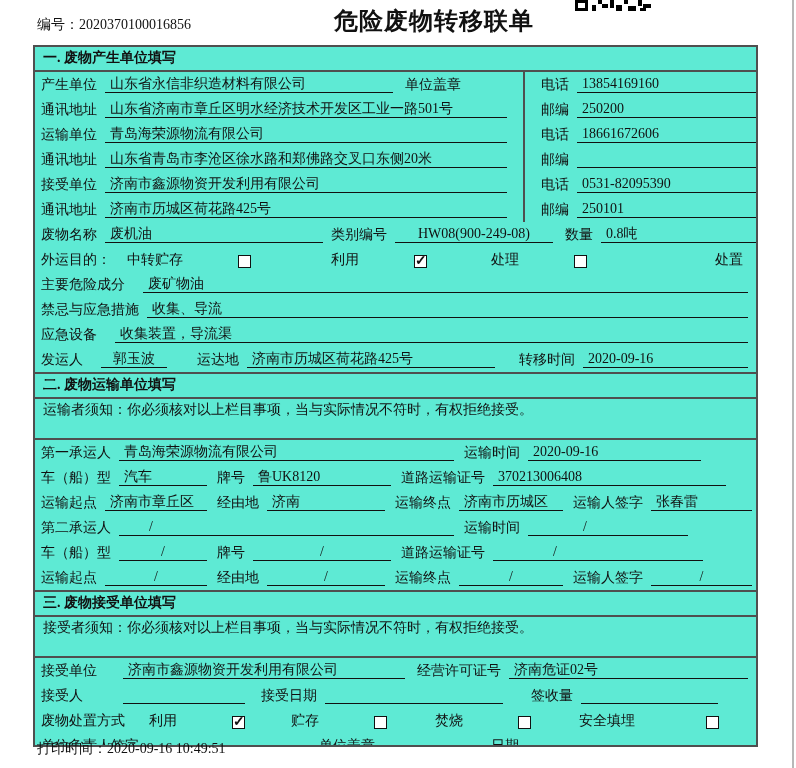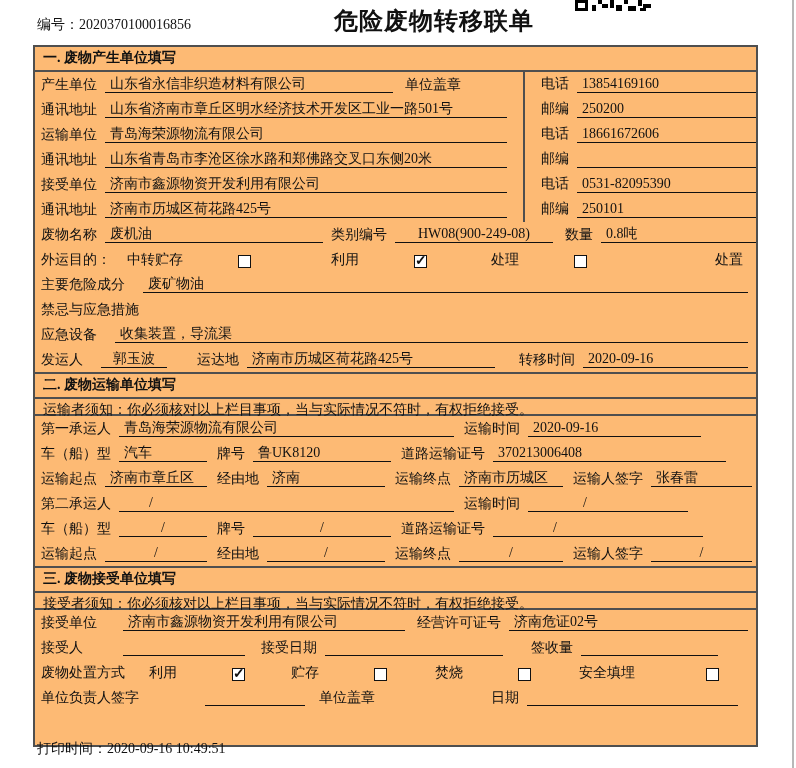--- a/index.html
+++ b/index.html
@@ -13,41 +13,41 @@
   .title {
     position:absolute; left:0; top:5px; width:100%;
     padding-left:72px; text-align:center;
     font-size:24px; font-weight:bold; letter-spacing:1px;
   }
   .qr { position:absolute; left:575px; top:0; }
   .page-edge { position:absolute; right:2px; top:0; height:768px; width:2px; background:#b8b8b8; }
 
   .formbox {
     position:absolute; left:33px; top:45px; width:725px; height:702px;
-    border:2px solid #4f4f4f; overflow:hidden; background:#fdba74;
+    border:2px solid #4f4f4f; overflow:hidden; background:#5eead4;
   }
   .sec { position:relative; }
   .sec-top { border-top:2px solid #4f4f4f; }
   .sec-title {
     height:25px; line-height:22px; font-weight:bold;
     padding-left:8px; border-bottom:2px solid #4f4f4f; white-space:nowrap;
   }
-  .notice { height:17px; line-height:21px; padding-left:8px; border-bottom:2px solid #4f4f4f; white-space:nowrap; }
+  .notice { height:41px; line-height:21px; padding-left:8px; border-bottom:2px solid #4f4f4f; white-space:nowrap; }
 
   .r { height:25px; display:flex; align-items:flex-end; padding:0 0 4px 6px; }
   .lbl { line-height:16px; white-space:nowrap; margin-right:8px; flex:0 0 auto; }
   .val {
     line-height:16px; min-height:17px; border-bottom:1px solid #111;
     white-space:nowrap; padding:0 5px; overflow:hidden; flex:0 0 auto;
   }
   .fill { flex:1 1 auto; }
   .c { text-align:center; }
 
   .hl { width:482px; display:flex; align-items:flex-end; padding-right:16px; flex:0 0 auto; }
-  .hr { flex:1 1 auto; display:flex; align-items:flex-start; }
+  .hr { flex:1 1 auto; display:flex; align-items:center; }
   .vline { position:absolute; left:488px; top:25px; height:150px; width:0; border-left:2px solid #4f4f4f; }
 
   .cb {
     width:13px; height:13px; border:1.5px solid #111;
     margin-left:7px; position:relative; flex:0 0 auto; background:#fff;
   }
   .cb.checked::after {
     content:"\2713"; position:absolute; left:0px; top:-4px;
     font-size:14px; font-weight:bold; color:#111;
   }
@@ -186,20 +186,21 @@
       </span>
     </div>
 
     <div class="r">
       <span class="lbl">主要危险成分</span>
       <span class="val fill" style="margin-left:10px; margin-right:8px;margin-top:8px;">废矿物油</span>
     </div>
 
     <div class="r">
       <span class="lbl">禁忌与应急措施</span>
+      <span class="val fill" style="margin-right:8px;">收集、导流</span>
     </div>
 
     <div class="r">
       <span class="lbl">应急设备</span>
       <span class="val fill" style="margin-left:10px; margin-right:8px;">收集装置，导流渠</span>
     </div>
 
     <div class="r">
       <span class="lbl">发运人</span>
       <span class="val c" style="width:66px; margin-left:10px;">郭玉波</span>

